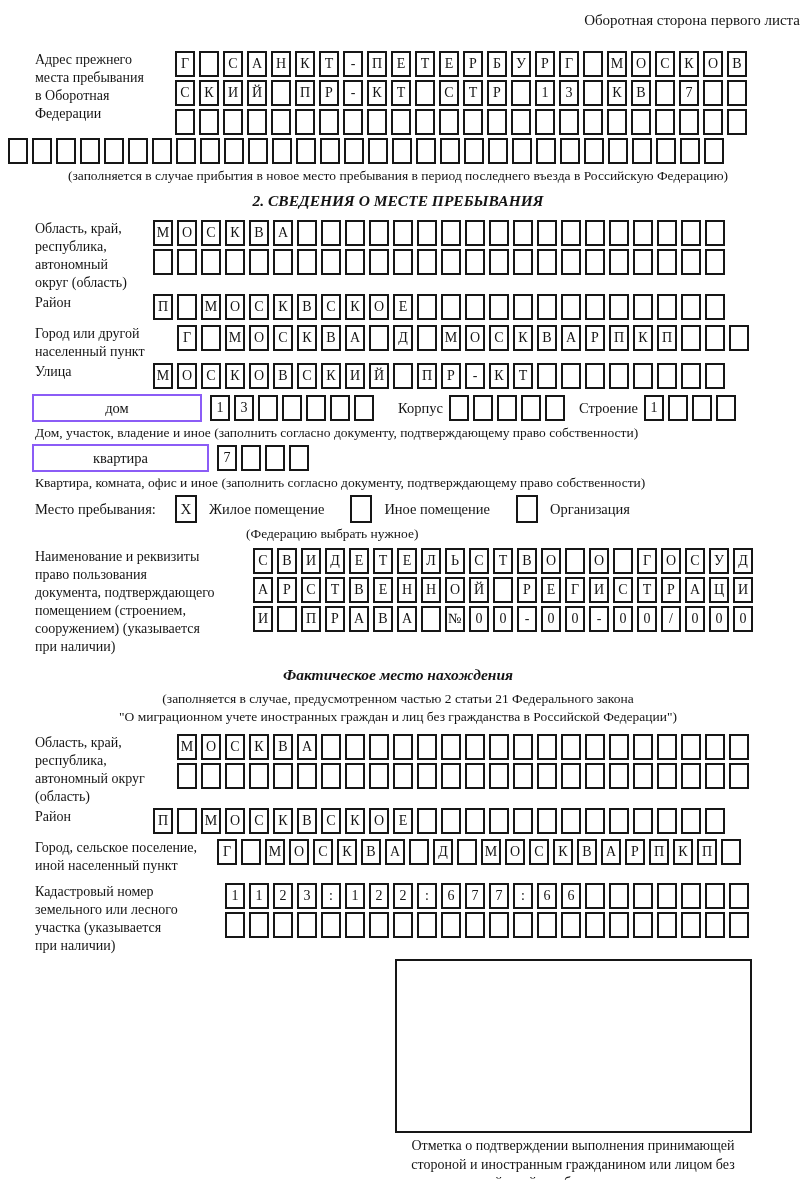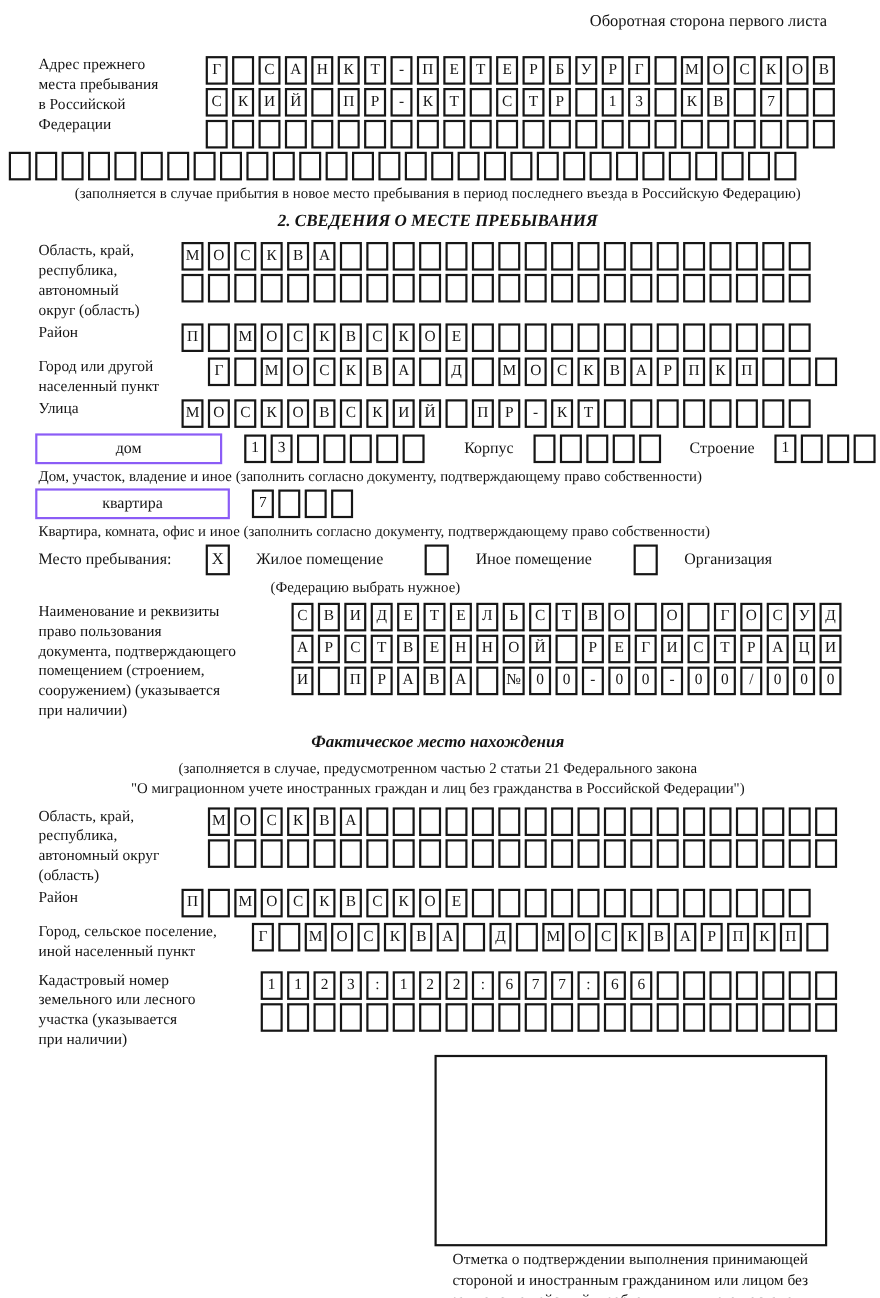--- a/index.html
+++ b/index.html
@@ -1,22 +1,22 @@
 <!DOCTYPE html>
 <html><head>
 <meta charset="utf-8">
 <style>
   html,body{margin:0;padding:0;background:#ffffff;}
   .page{
     width:800px;height:1180px;box-sizing:border-box;background:#fff;
     padding:12px 0 0 8px;font-family:"Liberation Serif", serif;color:#141414;
     overflow:hidden;position:relative;
   }
-  .hdr{font-size:15px;text-align:right;padding-right:48px;margin-bottom:22px;}
-  .frow{display:flex;align-items:flex-start;gap:12px;}
+  .hdr{font-size:15px;text-align:right;margin-bottom:22px;}
+  .frow{display:flex;align-items:flex-start;}
   .lbl{font-size:14px;line-height:18px;padding-left:27px;box-sizing:border-box;}
   .w167{flex:0 0 167px;}
   .w145{flex:0 0 145px;}
   .w169{flex:0 0 169px;}
   .w209{flex:0 0 209px;}
   .w217{flex:0 0 217px;}
   .w245{flex:0 0 245px;}
   .cells{display:flex;margin-bottom:3px;}
   .cell{
     flex:0 0 20px;width:20px;height:26px;box-sizing:border-box;
@@ -59,21 +59,21 @@
 <body>
 
 <div class="page">
 
   <div class="hdr">Оборотная сторона первого листа</div>
 
   <div class="frow">
     <div class="lbl w167">
         <div>Адрес прежнего</div>
         <div>места пребывания</div>
-        <div>в Российской</div>
+        <div>в Оборотная</div>
         <div>Федерации</div>
       </div>
     <div>
       <div class="cells">
           <span class="cell">Г</span>
           <span class="cell"></span>
           <span class="cell">С</span>
           <span class="cell">А</span>
           <span class="cell">Н</span>
           <span class="cell">К</span>

